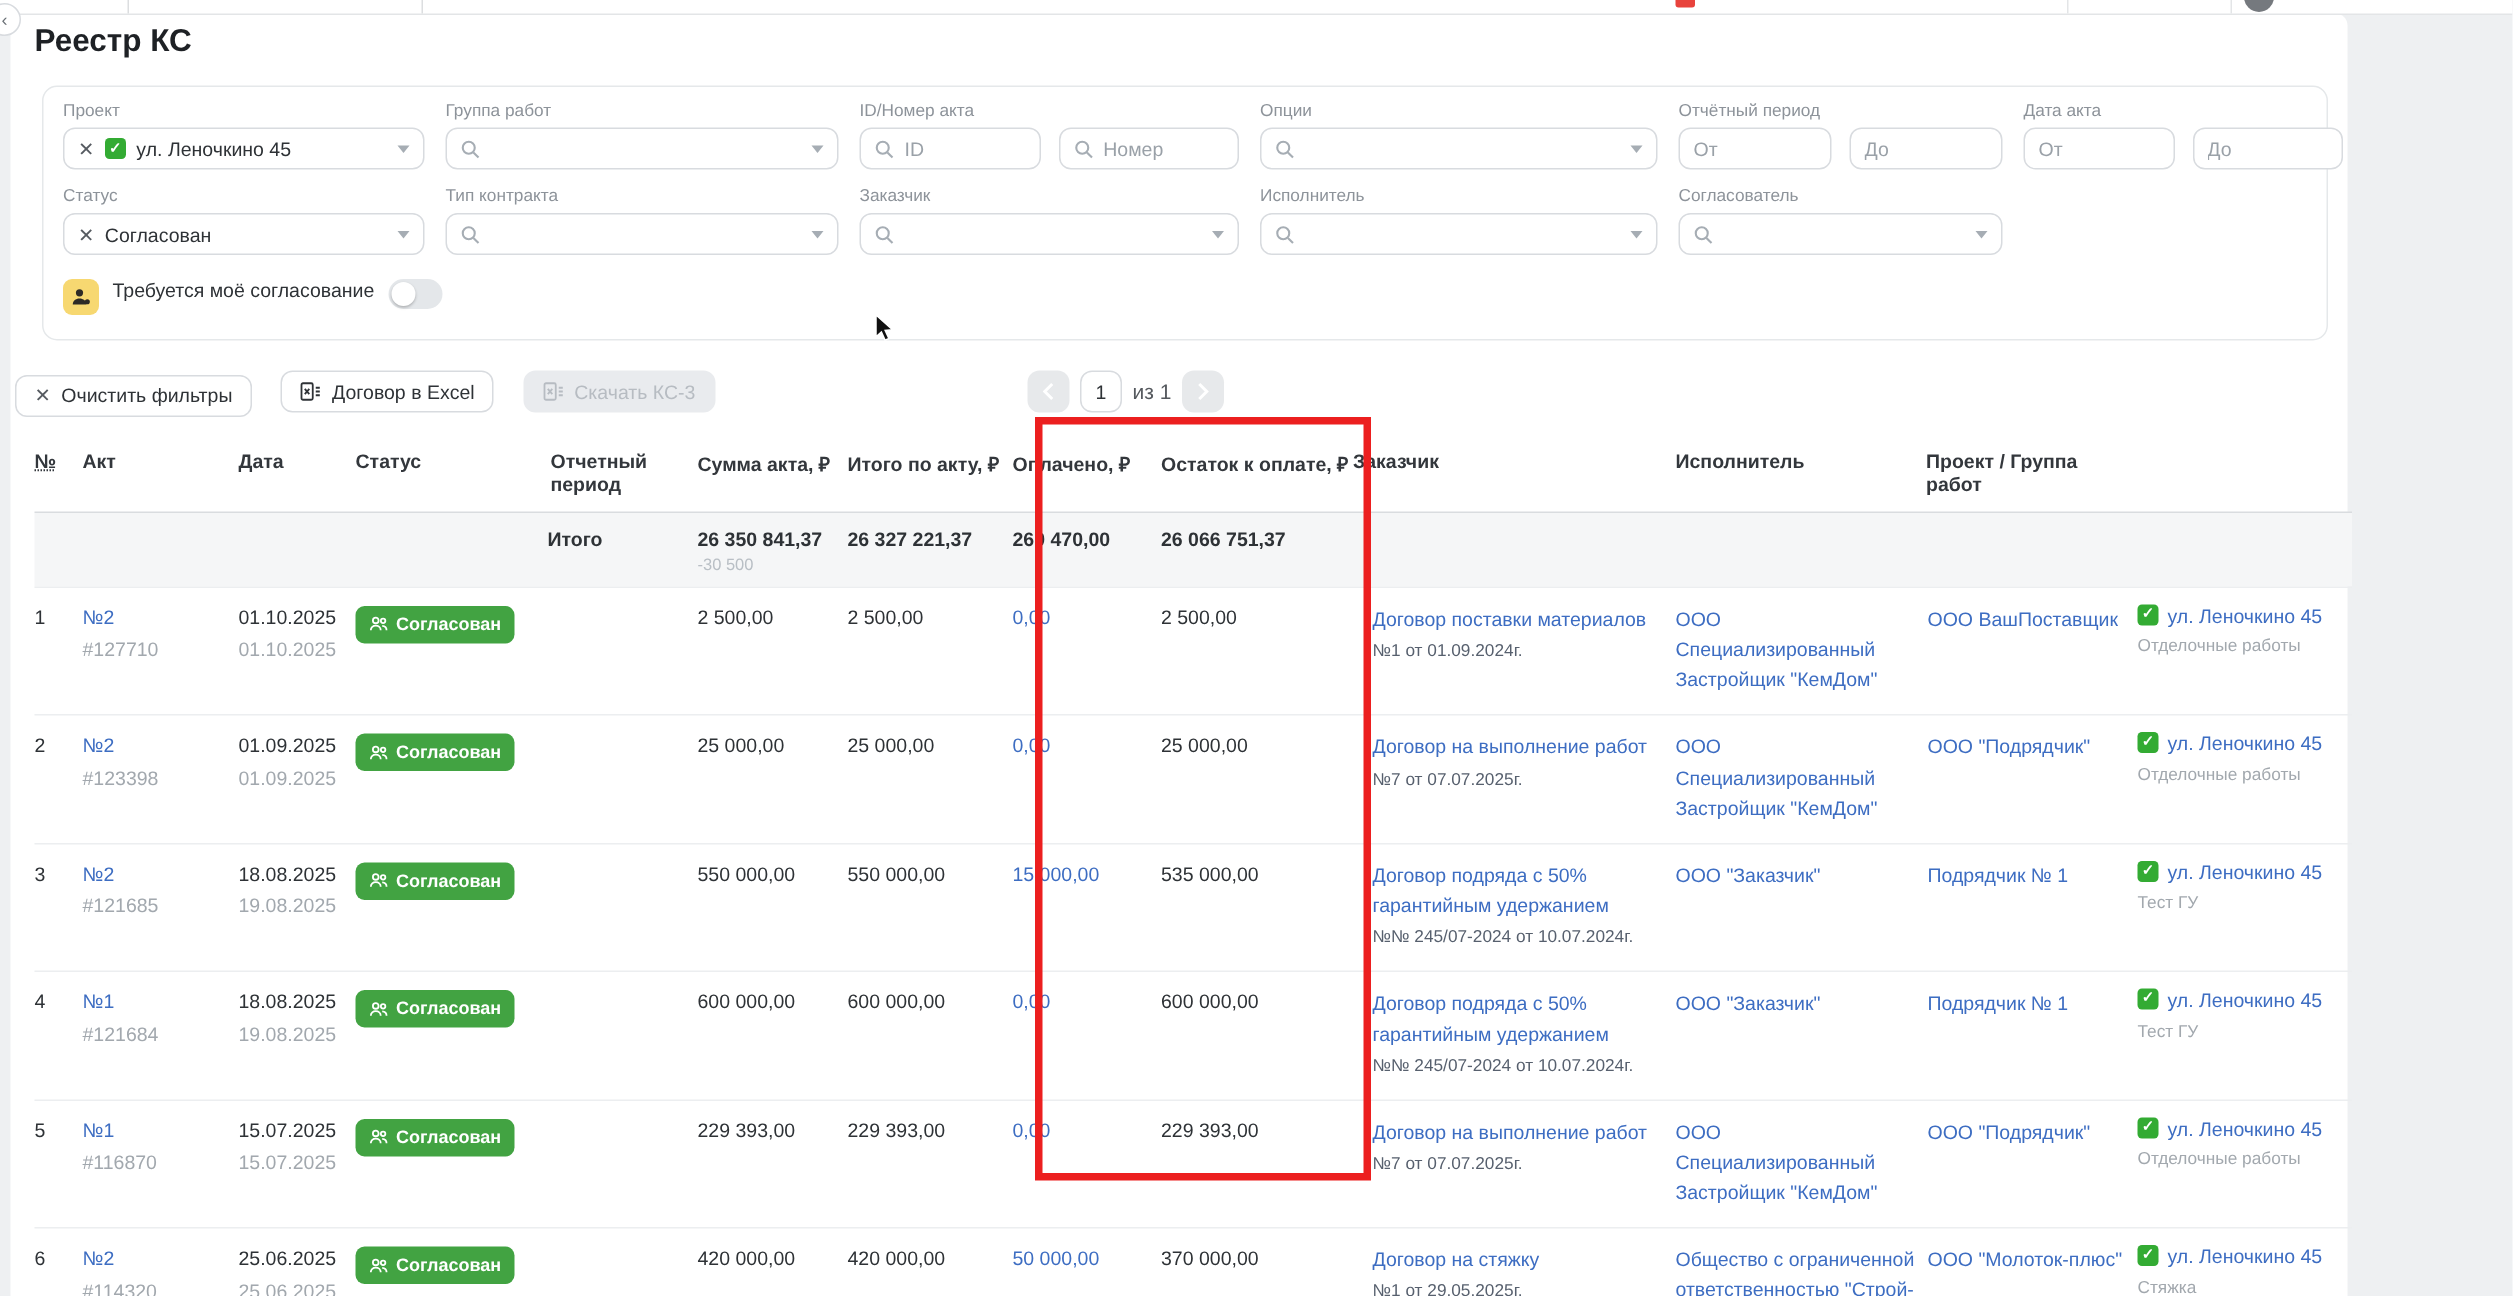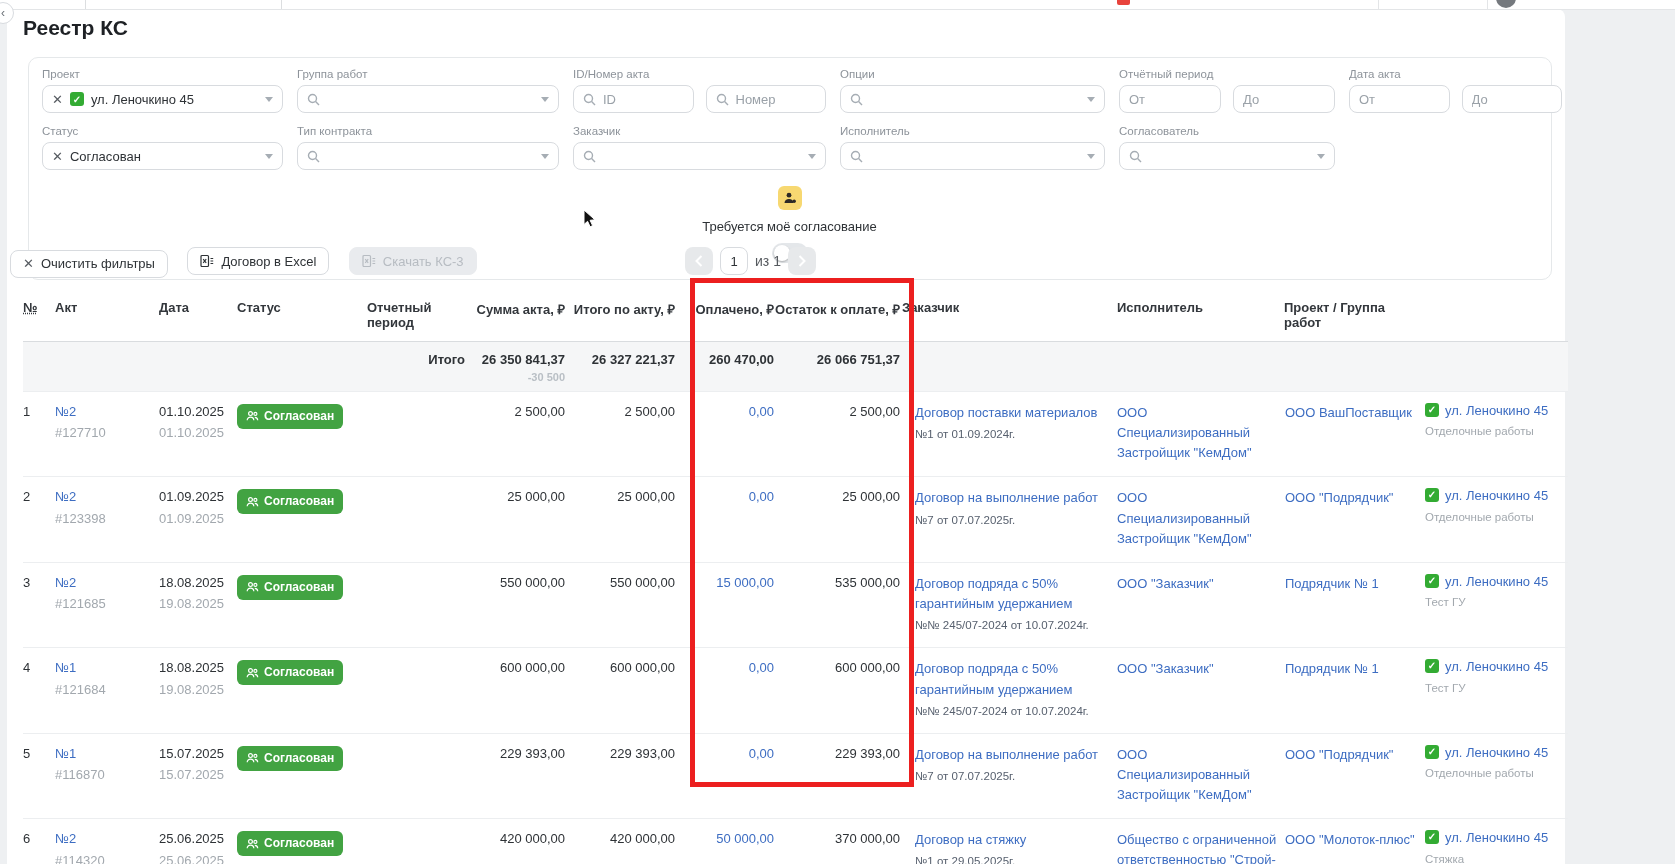--- a/index.html
+++ b/index.html
@@ -32,21 +32,21 @@
   .ctrl .spacer{flex:1;}
   .ctrl-pair{display:flex;gap:12px;}
   .ctrl-pair .ctrl{flex:1;min-width:0;}
   .ctrl input{border:none;outline:none;width:100%;font-size:13px;font-family:"Liberation Sans",sans-serif;color:#2e3236;background:transparent;padding:0;}
   .ctrl input::placeholder{color:#9aa1a8;}
   .xmark{color:#565b61;font-size:13px;line-height:1;cursor:pointer;}
   .chev{width:0;height:0;border-left:4px solid transparent;border-right:4px solid transparent;border-top:5px solid #a6adb4;}
   .gcheck{width:14px;height:14px;background:#33ab33;border-radius:3px;color:#fff;font-size:10px;font-weight:700;
           display:inline-flex;align-items:center;justify-content:center;flex:0 0 14px;}
   .mag{flex:0 0 13px;}
-  .toggle-row{display:flex;align-items:center;gap:9px;margin-top:16px;flex-direction:column;}
+  .toggle-row{display:flex;gap:9px;margin-top:16px;}
   .ybox{width:24px;height:24px;border-radius:6px;background:#f7d871;display:flex;align-items:center;justify-content:center;}
   .toggle-label{font-size:13px;color:#2e3236;}
   .switch{width:36px;height:20px;border-radius:10px;background:#e4e7ea;position:relative;cursor:pointer;}
   .switch .knob{position:absolute;left:2px;top:2px;width:16px;height:16px;border-radius:50%;background:#fff;
                 box-shadow:0 1px 2px rgba(0,0,0,.25);}
 
   
   .actions{position:absolute;left:3px;top:238px;width:1545px;height:30px;}
   .btn{display:inline-flex;align-items:center;gap:7px;height:28px;padding:0 12px;border:1px solid #d8dbdf;
        border-radius:8px;background:#fff;font-size:13px;color:#2e3236;margin-right:15px;box-sizing:border-box;cursor:pointer;}
@@ -55,23 +55,23 @@
   .pbtn{width:28px;height:28px;border-radius:8px;background:#e7e9eb;display:flex;align-items:center;justify-content:center;}
   .page-input{width:28px;height:28px;border:1px solid #d8dbdf;border-radius:8px;text-align:center;font-size:13px;
               font-family:"Liberation Sans",sans-serif;box-sizing:border-box;outline:none;color:#2e3236;}
   .pof{font-size:14px;color:#55595e;}
 
   
   .table{position:absolute;left:16px;top:283px;width:1545px;}
   .trow{display:grid;grid-template-columns:32px 104px 78px 128px 100px 100px 110px 99px 126px 215px 168px 141px 140px;}
   .thead{border-bottom:1px solid #d9dcdf;}
   .thead .cell{font-size:13px;font-weight:600;color:#33373c;padding:8px 0 11px;}
-  .r{text-align:right;}
+  .r{text-align:left;}
   .total-row{background:#f5f6f7;padding:10px 0 8px;font-weight:700;font-size:13px;}
-  .note{font-weight:700;font-size:11px;color:#b9bfc5;margin-top:4px;}
+  .note{font-weight:400;font-size:11px;color:#b9bfc5;margin-top:4px;}
   .drow{border-top:1px solid #eceef0;padding:11px 0 13px;font-size:13px;line-height:1.4;min-height:28px;}
   .sub{color:#a2a8ae;margin-top:3px;}
   .badge{display:inline-flex;align-items:center;gap:5px;background:#42a342;color:#fff;font-size:12px;font-weight:600;
          border-radius:6px;padding:4px 9px;margin-top:1px;}
   .c-period{padding:1px 0 0 2px;}
   .c-contract{padding-left:15px;line-height:1.55;}
   .contract-sub{color:#57606e;font-size:11.5px;margin-top:3px;line-height:1.5;}
   .c-links{padding-left:2px;line-height:1.55;}
   .c-project{padding-left:1px;}
   .proj-top{display:flex;gap:6px;align-items:flex-start;line-height:1.25;}

